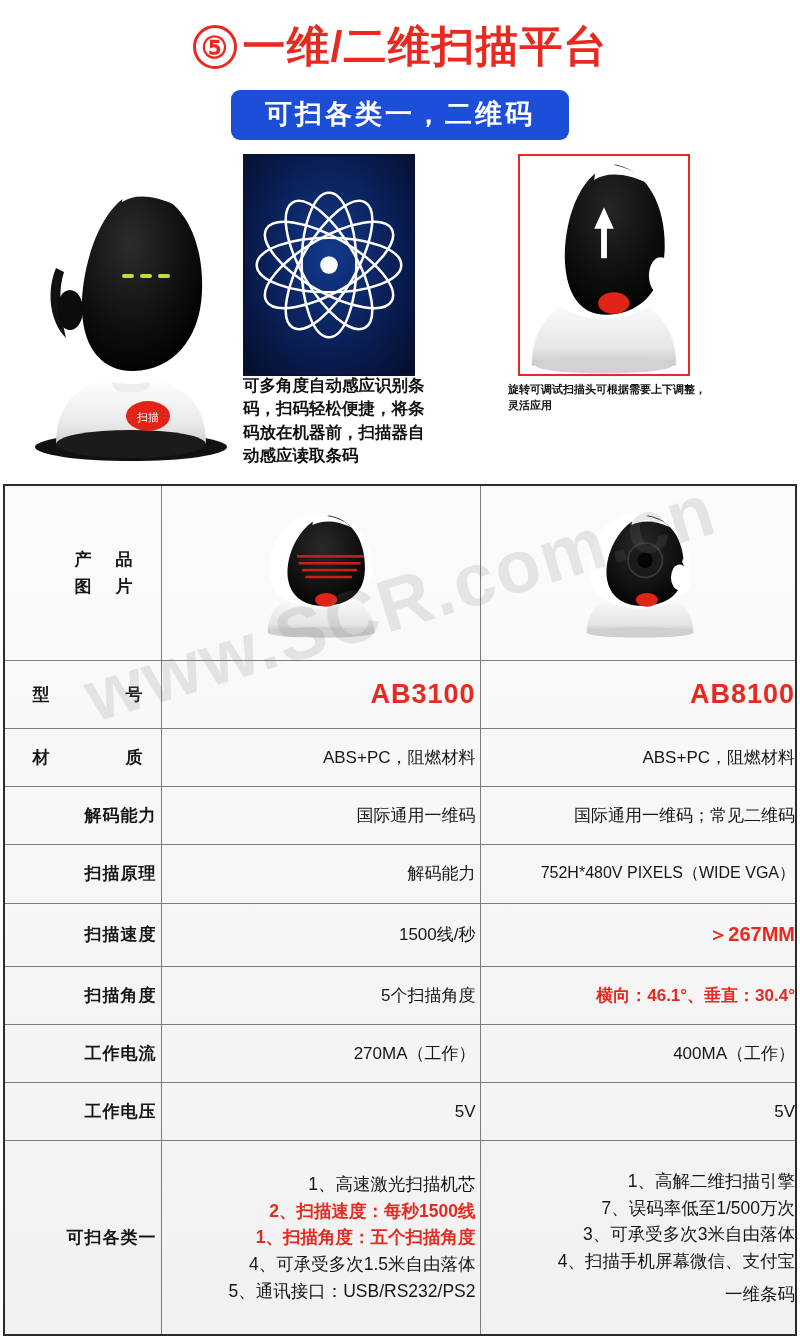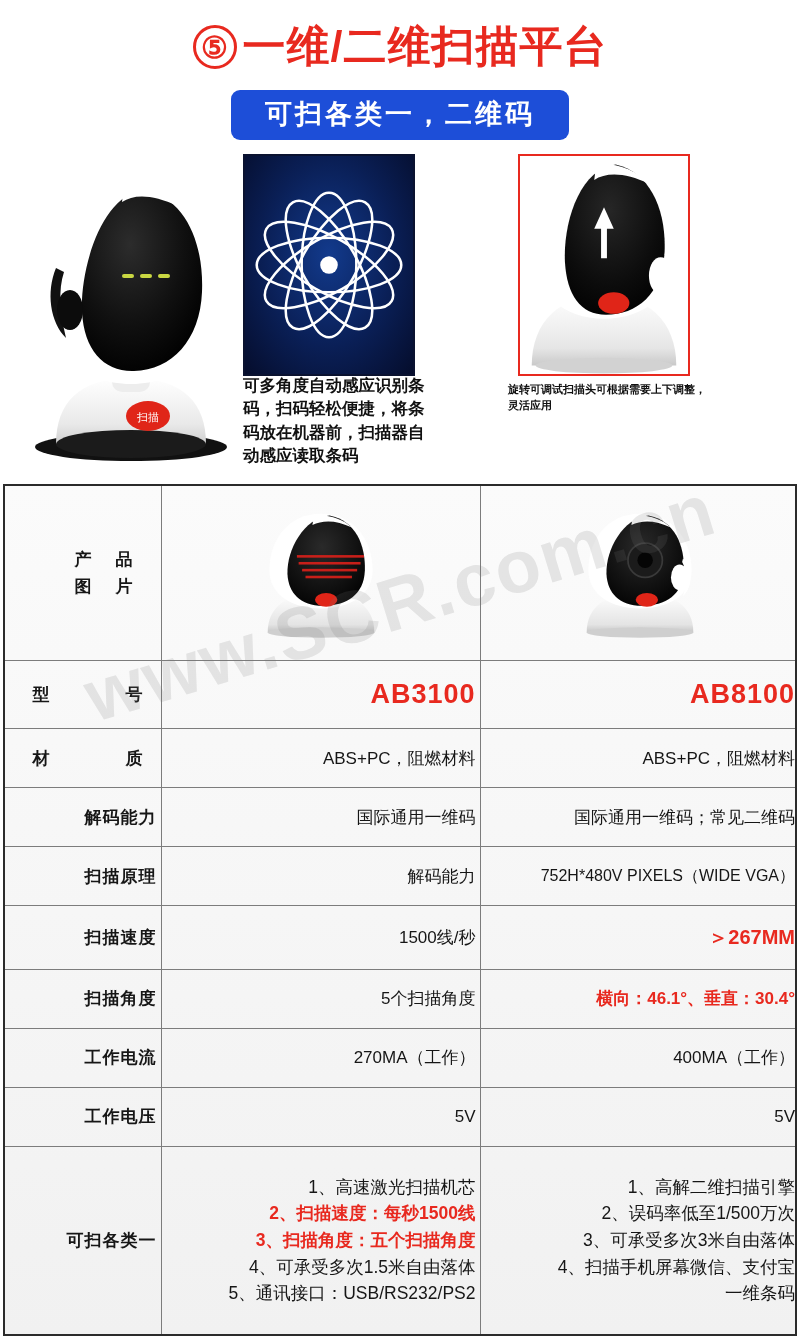--- a/index.html
+++ b/index.html
@@ -172,21 +172,21 @@
   }
 
   
   td.features { text-align: left; padding: 8px 6px 8px 18px; }
   td.features ul { list-style: none; }
   td.features li {
     font-size: 17.5px;
     line-height: 1.52;
     white-space: nowrap;
   }
-  td.features li.indent { padding-left: 26px; }
+  td.features li.indent { padding-left: 26px; margin-top: 6px; }
 
   
   .watermark {
     position: absolute;
     left: 0; top: 560px;
     width: 800px;
     text-align: center;
     font-size: 74px;
     font-weight: bold;
     color: rgba(120,120,120,0.17);
@@ -418,29 +418,29 @@
         <td class="col mid">5V</td>
         <td class="col">5V</td>
       </tr>
 
       <tr>
         <td class="label">可扫各类一</td>
         <td class="col mid features">
           <ul>
             <li>1、高速激光扫描机芯</li>
             <li class="red">2、扫描速度：每秒1500线</li>
-            <li class="red">3、扫描角度：五个扫描角度</li>
+            <li class="red">1、扫描角度：五个扫描角度</li>
             <li>4、可承受多次1.5米自由落体</li>
             <li>5、通讯接口：USB/RS232/PS2</li>
           </ul>
         </td>
         <td class="col features">
           <ul>
             <li>1、高解二维扫描引擎</li>
-            <li>2、误码率低至1/500万次</li>
+            <li>7、误码率低至1/500万次</li>
             <li>3、可承受多次3米自由落体</li>
             <li>4、扫描手机屏幕微信、支付宝</li>
             <li class="indent">一维条码</li>
           </ul>
         </td>
       </tr>
     </tbody>
   </table>
 </div>
 

